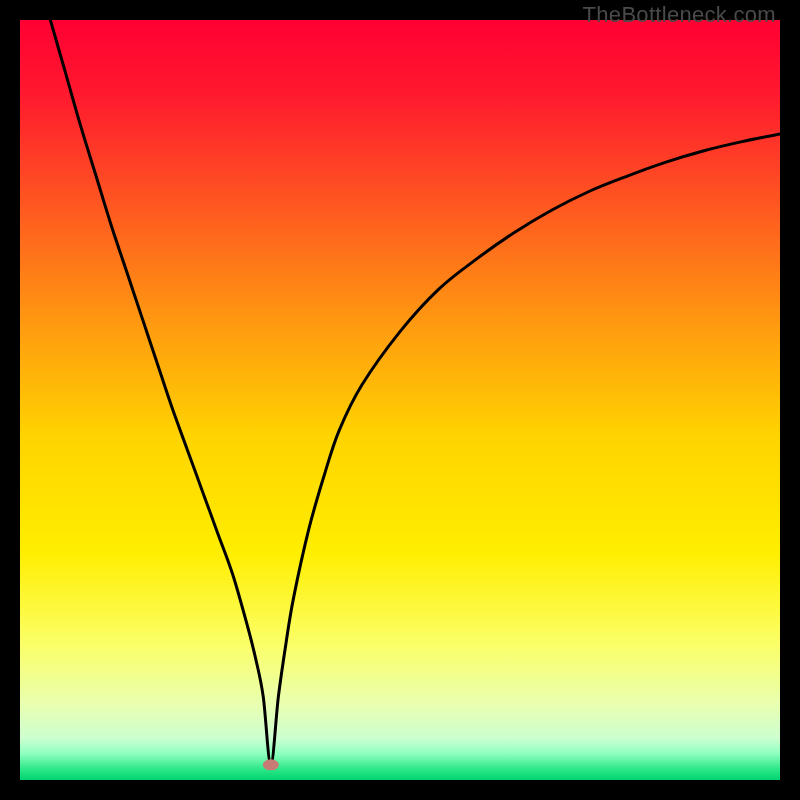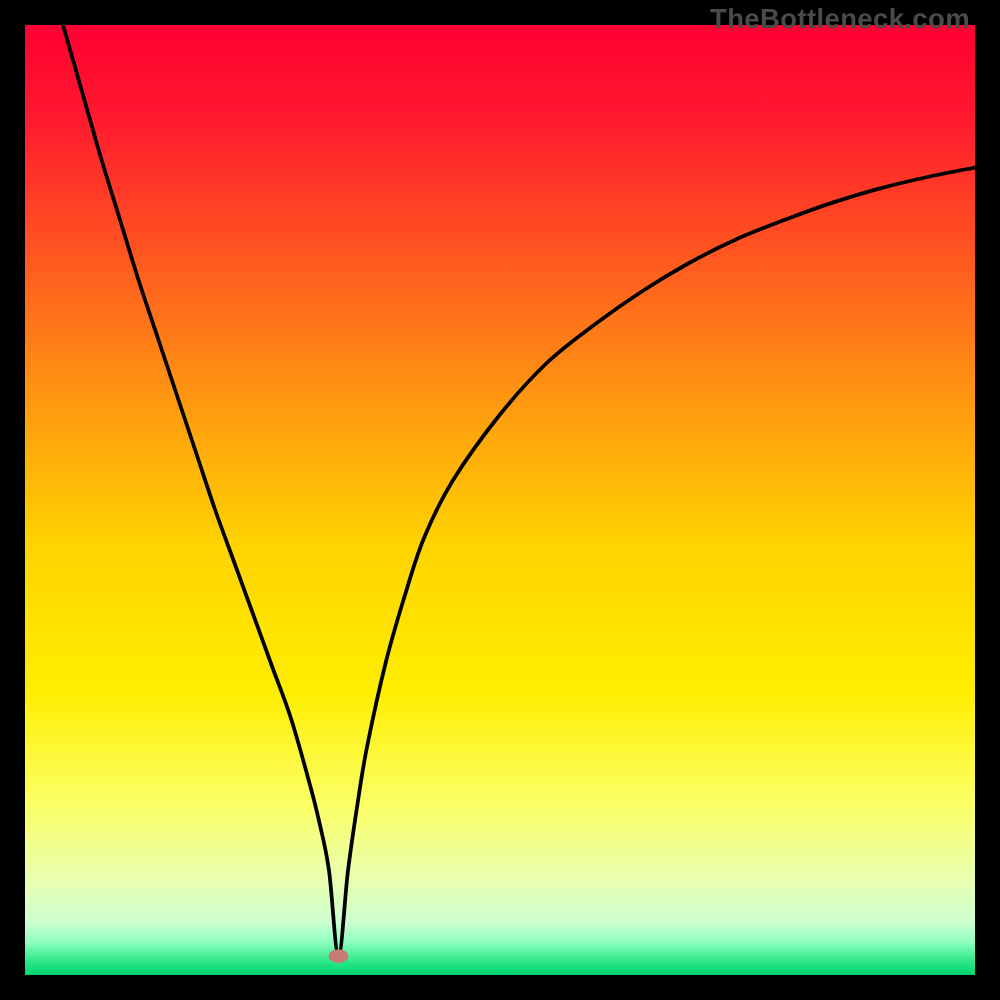--- a/index.html
+++ b/index.html
@@ -25,21 +25,21 @@
     width: 760px;
     height: 760px;
   }
   .watermark {
     position: absolute;
     top: 2px;
     right: 24px;
     color: #4a4a4a;
     font-size: 22px;
     letter-spacing: 0.3px;
-    font-weight: 700;
+    font-weight: 400;
     user-select: none;
   }
   svg.curve {
     position: absolute;
     left: 0;
     top: 0;
   }
 </style>
 </head>
 <body>

